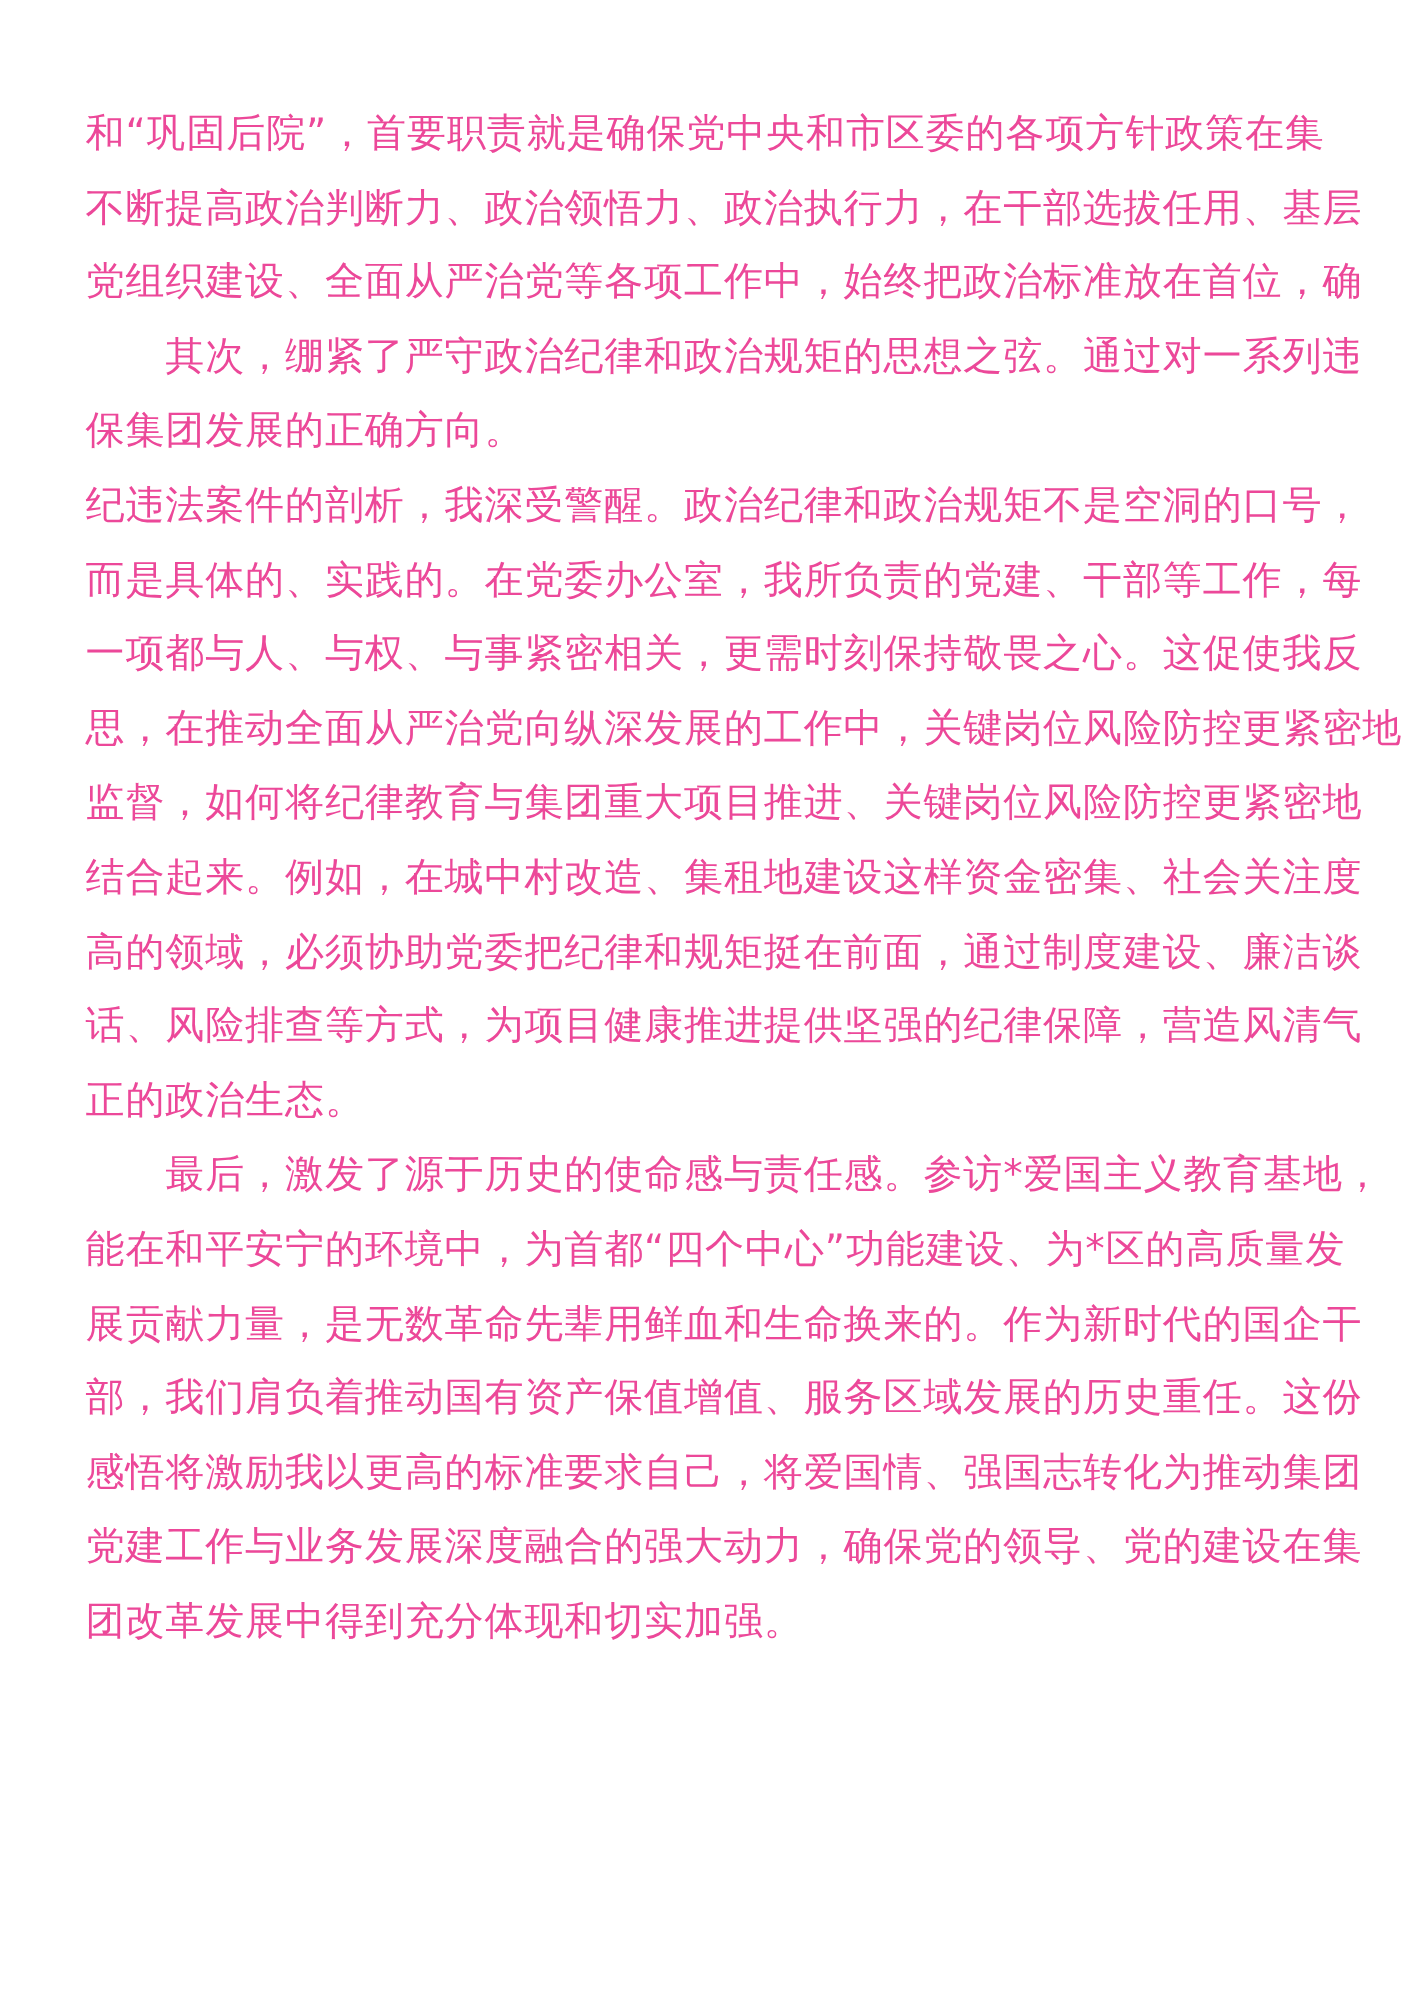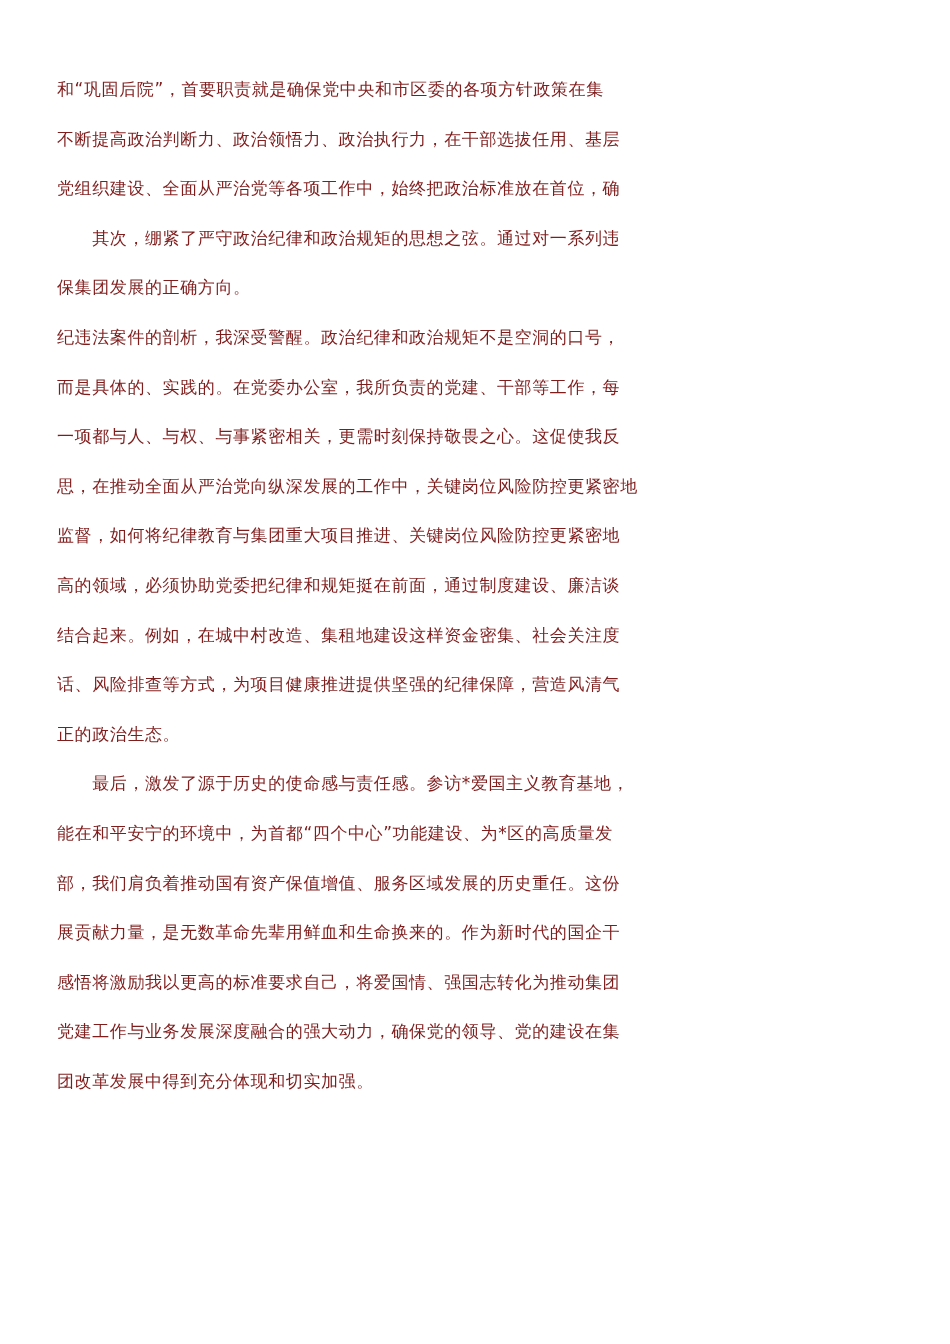--- a/index.html
+++ b/index.html
@@ -16,44 +16,44 @@
     .page {
       position: absolute;
       left: 57px;
       top: 69px;
       width: 830px;
     }
     .line {
       height: 49.6px;
       line-height: 40px;
       font-family: "DejaVu Sans", "Liberation Sans", sans-serif;
-      font-size: 17px;
-      color: #7f1d1d;
+      font-size: 26px;
+      color: #ec4899;
       white-space: nowrap;
       letter-spacing: 0.6px;
     }
   </style>
 </head>
 <body>
 
 <div class="page">
   <div class="line">和“巩固后院”，首要职责就是确保党中央和市区委的各项方针政策在集</div>
   <div class="line">不断提高政治判断力、政治领悟力、政治执行力，在干部选拔任用、基层</div>
   <div class="line">党组织建设、全面从严治党等各项工作中，始终把政治标准放在首位，确</div>
   <div class="line">　　其次，绷紧了严守政治纪律和政治规矩的思想之弦。通过对一系列违</div>
   <div class="line">保集团发展的正确方向。</div>
   <div class="line">纪违法案件的剖析，我深受警醒。政治纪律和政治规矩不是空洞的口号，</div>
   <div class="line">而是具体的、实践的。在党委办公室，我所负责的党建、干部等工作，每</div>
   <div class="line">一项都与人、与权、与事紧密相关，更需时刻保持敬畏之心。这促使我反</div>
   <div class="line">思，在推动全面从严治党向纵深发展的工作中，关键岗位风险防控更紧密地</div>
   <div class="line">监督，如何将纪律教育与集团重大项目推进、关键岗位风险防控更紧密地</div>
+  <div class="line">结合起来。例如，在城中村改造、集租地建设这样资金密集、社会关注度</div>
   <div class="line">高的领域，必须协助党委把纪律和规矩挺在前面，通过制度建设、廉洁谈</div>
-  <div class="line">结合起来。例如，在城中村改造、集租地建设这样资金密集、社会关注度</div>
   <div class="line">话、风险排查等方式，为项目健康推进提供坚强的纪律保障，营造风清气</div>
   <div class="line">正的政治生态。</div>
   <div class="line">　　最后，激发了源于历史的使命感与责任感。参访*爱国主义教育基地，</div>
   <div class="line">能在和平安宁的环境中，为首都“四个中心”功能建设、为*区的高质量发</div>
+  <div class="line">展贡献力量，是无数革命先辈用鲜血和生命换来的。作为新时代的国企干</div>
   <div class="line">部，我们肩负着推动国有资产保值增值、服务区域发展的历史重任。这份</div>
-  <div class="line">展贡献力量，是无数革命先辈用鲜血和生命换来的。作为新时代的国企干</div>
   <div class="line">感悟将激励我以更高的标准要求自己，将爱国情、强国志转化为推动集团</div>
   <div class="line">党建工作与业务发展深度融合的强大动力，确保党的领导、党的建设在集</div>
   <div class="line">团改革发展中得到充分体现和切实加强。</div>
 </div>
 
 </body></html>

